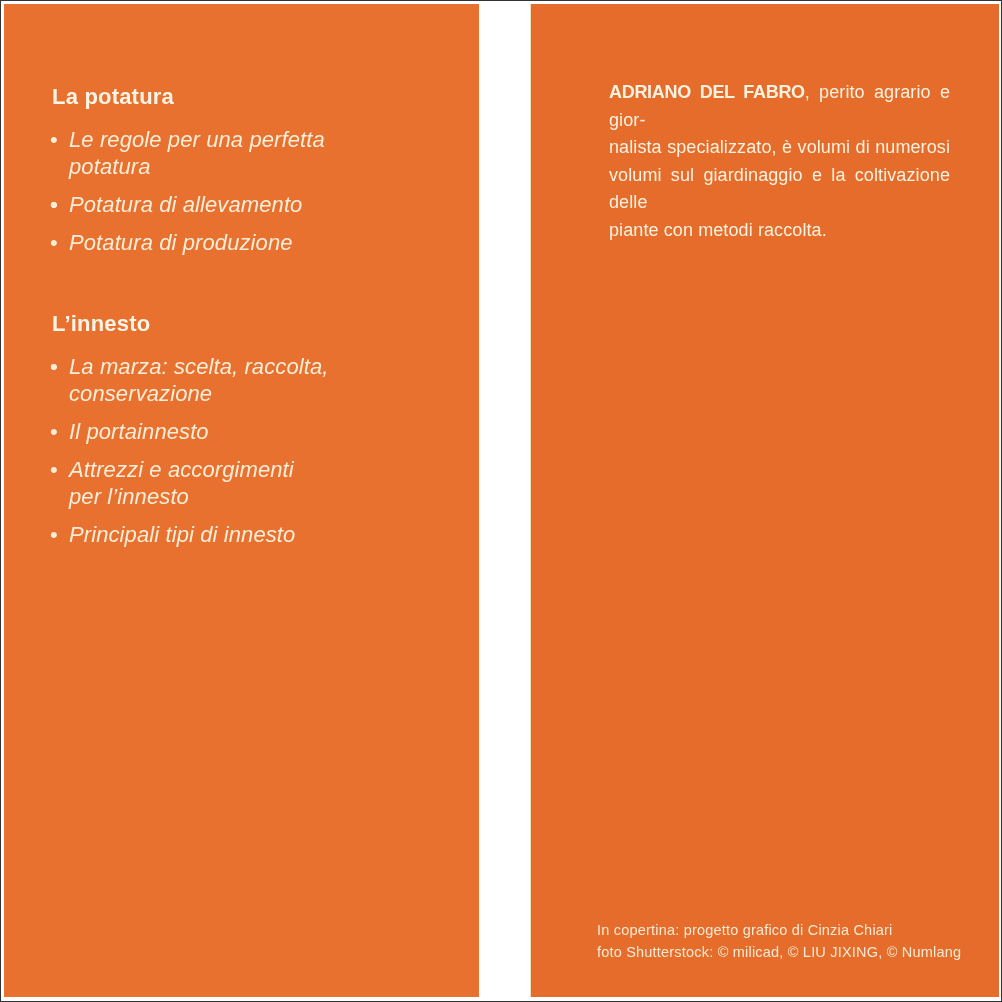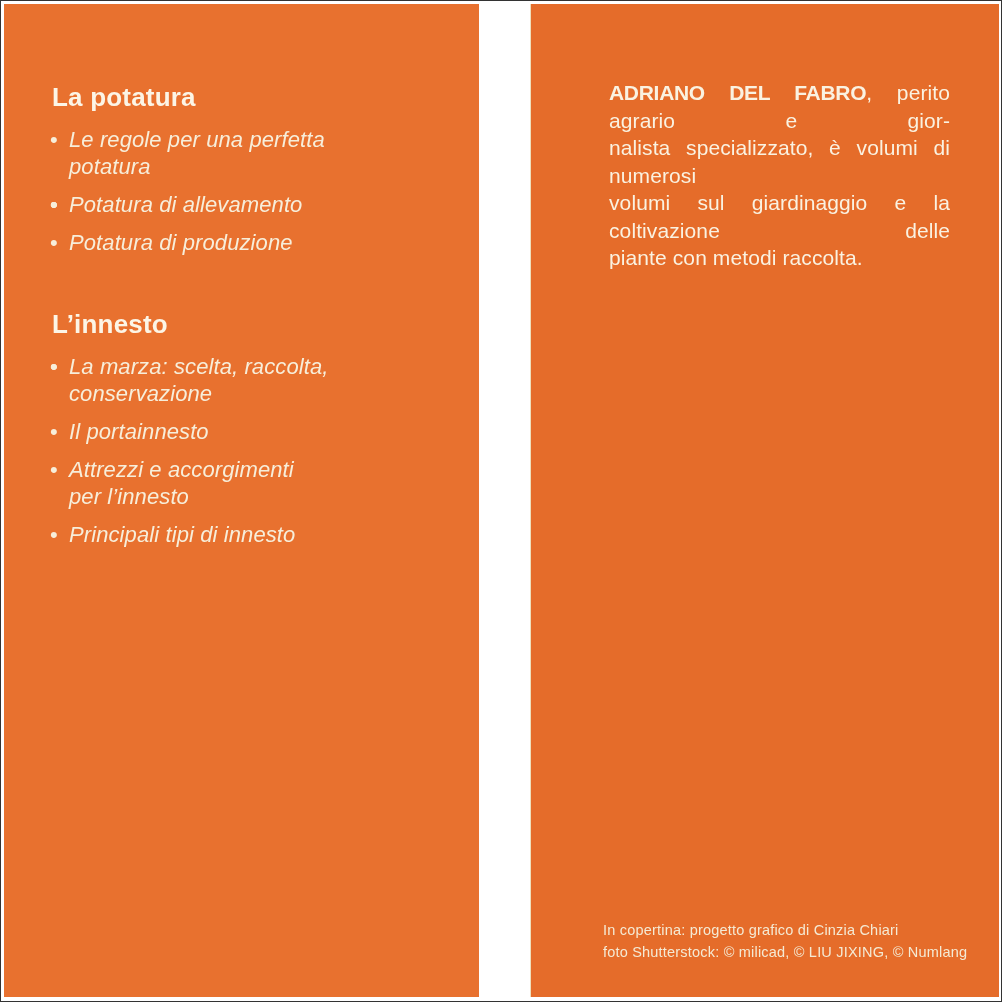--- a/index.html
+++ b/index.html
@@ -35,21 +35,21 @@
     padding: 80px 20px 0 46px;
   }
   .flap-right {
     left: 529px;
     width: 469px;
     background: var(--right-flap-bg);
     border-left: 1px solid var(--gap-edge-line);
     padding: 75px 49px 0 78px;
   }
   .toc-heading {
-    font-size: 26px;
+    font-size: 22px;
     line-height: 26px;
     font-weight: bold;
     letter-spacing: 0.2px;
     color: var(--heading-cream);
     margin: 0 0 16px 2px;
   }
   .toc-heading.second { margin-top: 55px; }
   .toc-list {
     list-style: none;
     width: 300px;
@@ -66,31 +66,31 @@
   .toc-item:last-child { margin-bottom: 0; }
   .toc-item .bullet {
     position: absolute;
     left: 0;
     top: 0;
     color: var(--body-cream);
   }
   .toc-item .toc-item-text { white-space: pre-line; font-style: italic; }
   .bio { color: #FAF2E1; }
   .bio-line {
-    font-size: 21px;
+    font-size: 18px;
     line-height: 27.5px;
     letter-spacing: 0.1px;
     text-align: justify;
     text-align-last: justify;
   }
   .bio-line.last { text-align-last: left; }
   .bio-name { font-weight: bold; letter-spacing: -0.3px; }
   .credits {
     position: absolute;
-    left: 72px;
+    left: 66px;
     bottom: 34px;
     font-size: 14.5px;
     line-height: 22px;
     letter-spacing: 0.2px;
     color: var(--credits-cream);
   }
   .credits div { white-space: nowrap; }
 </style>
 </head>
 <body>

